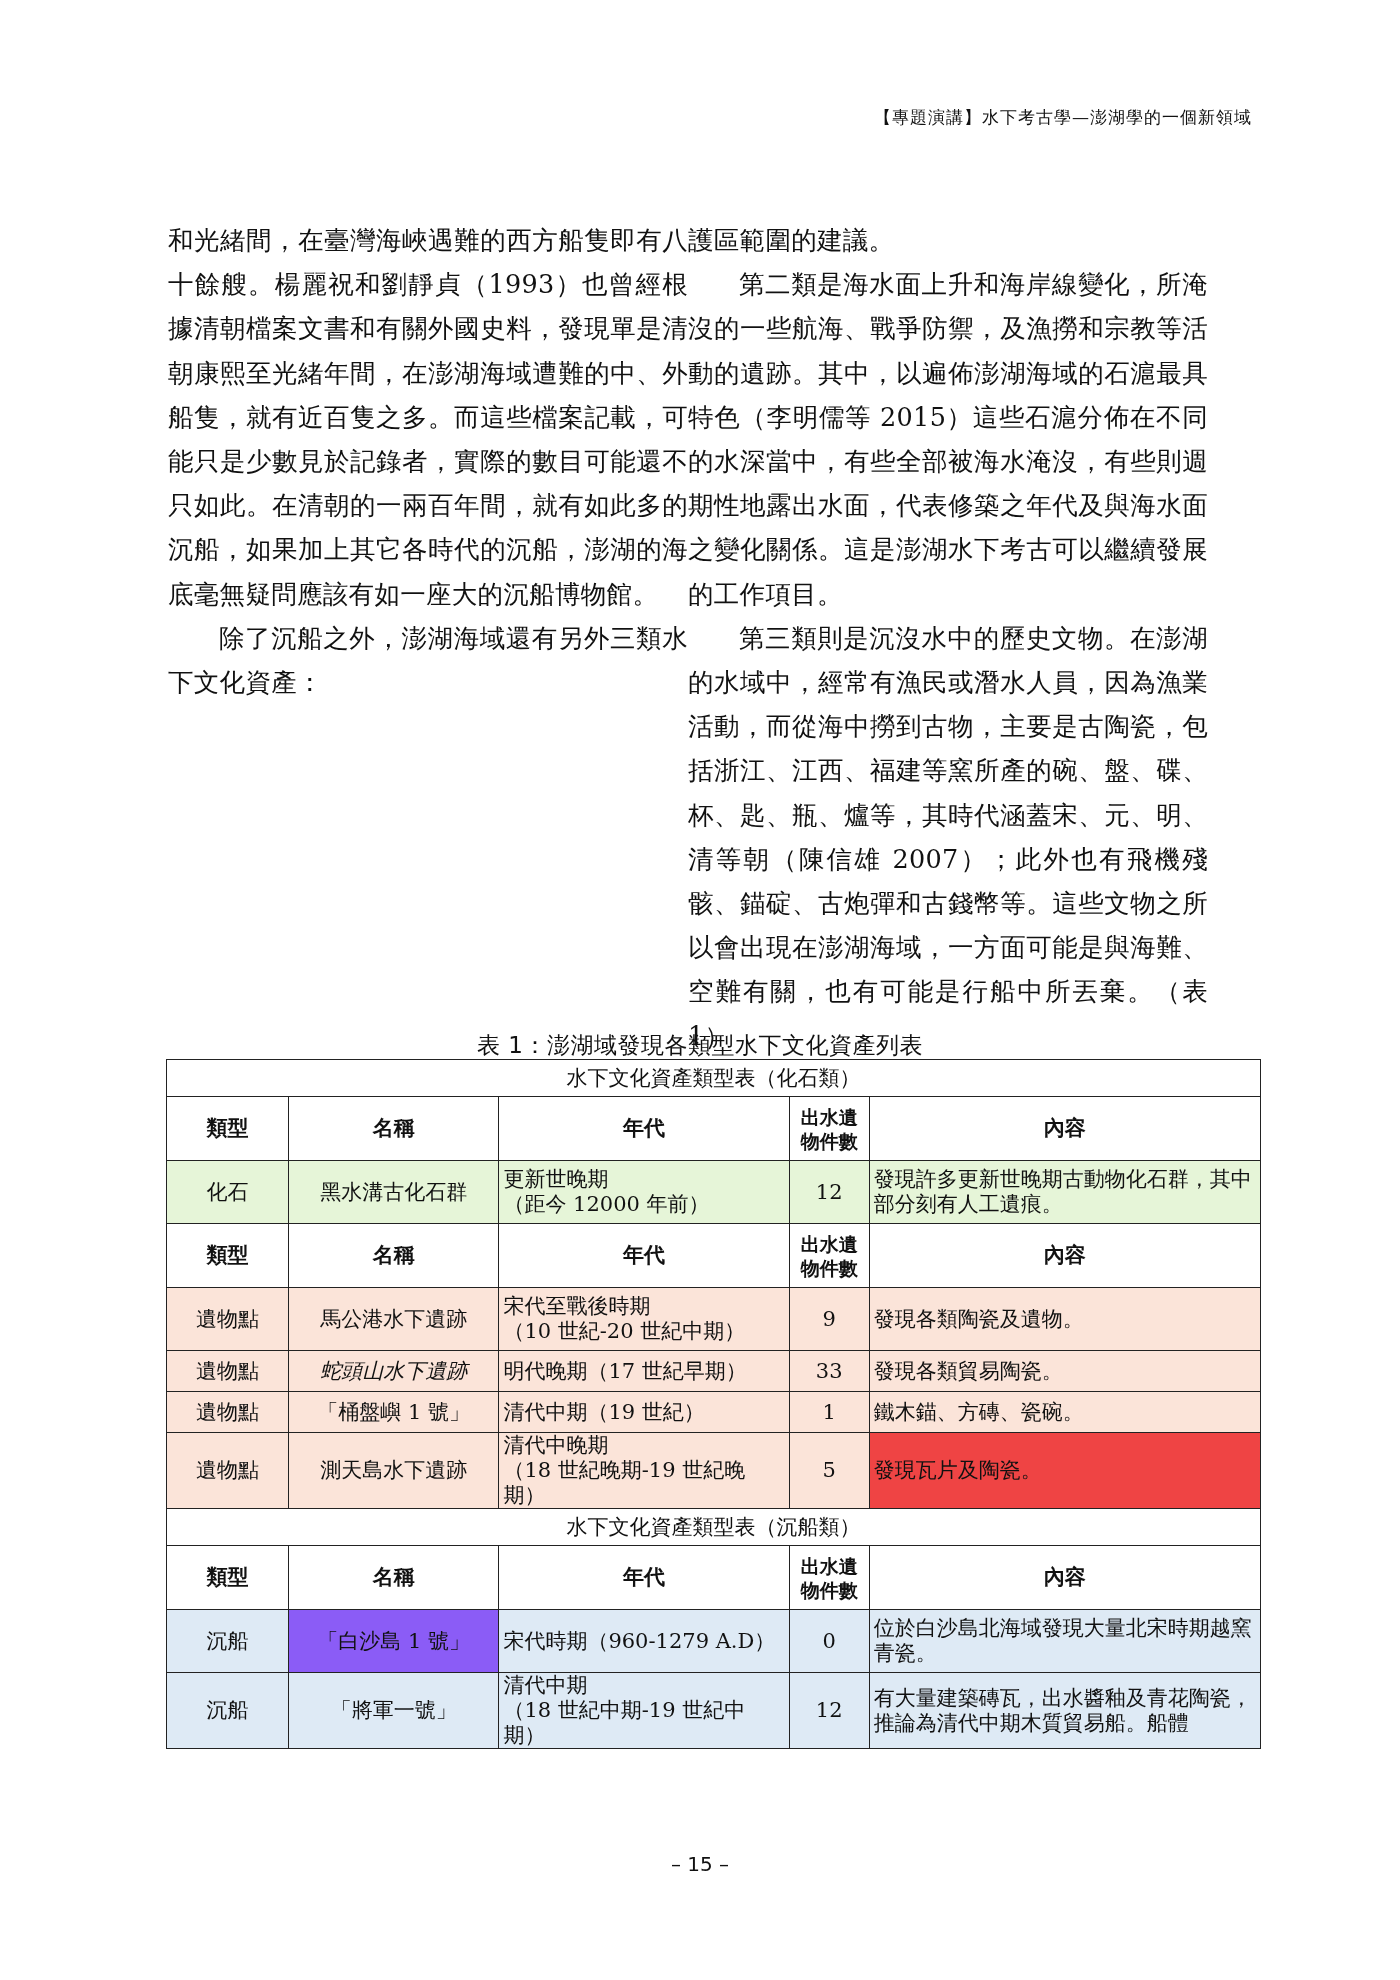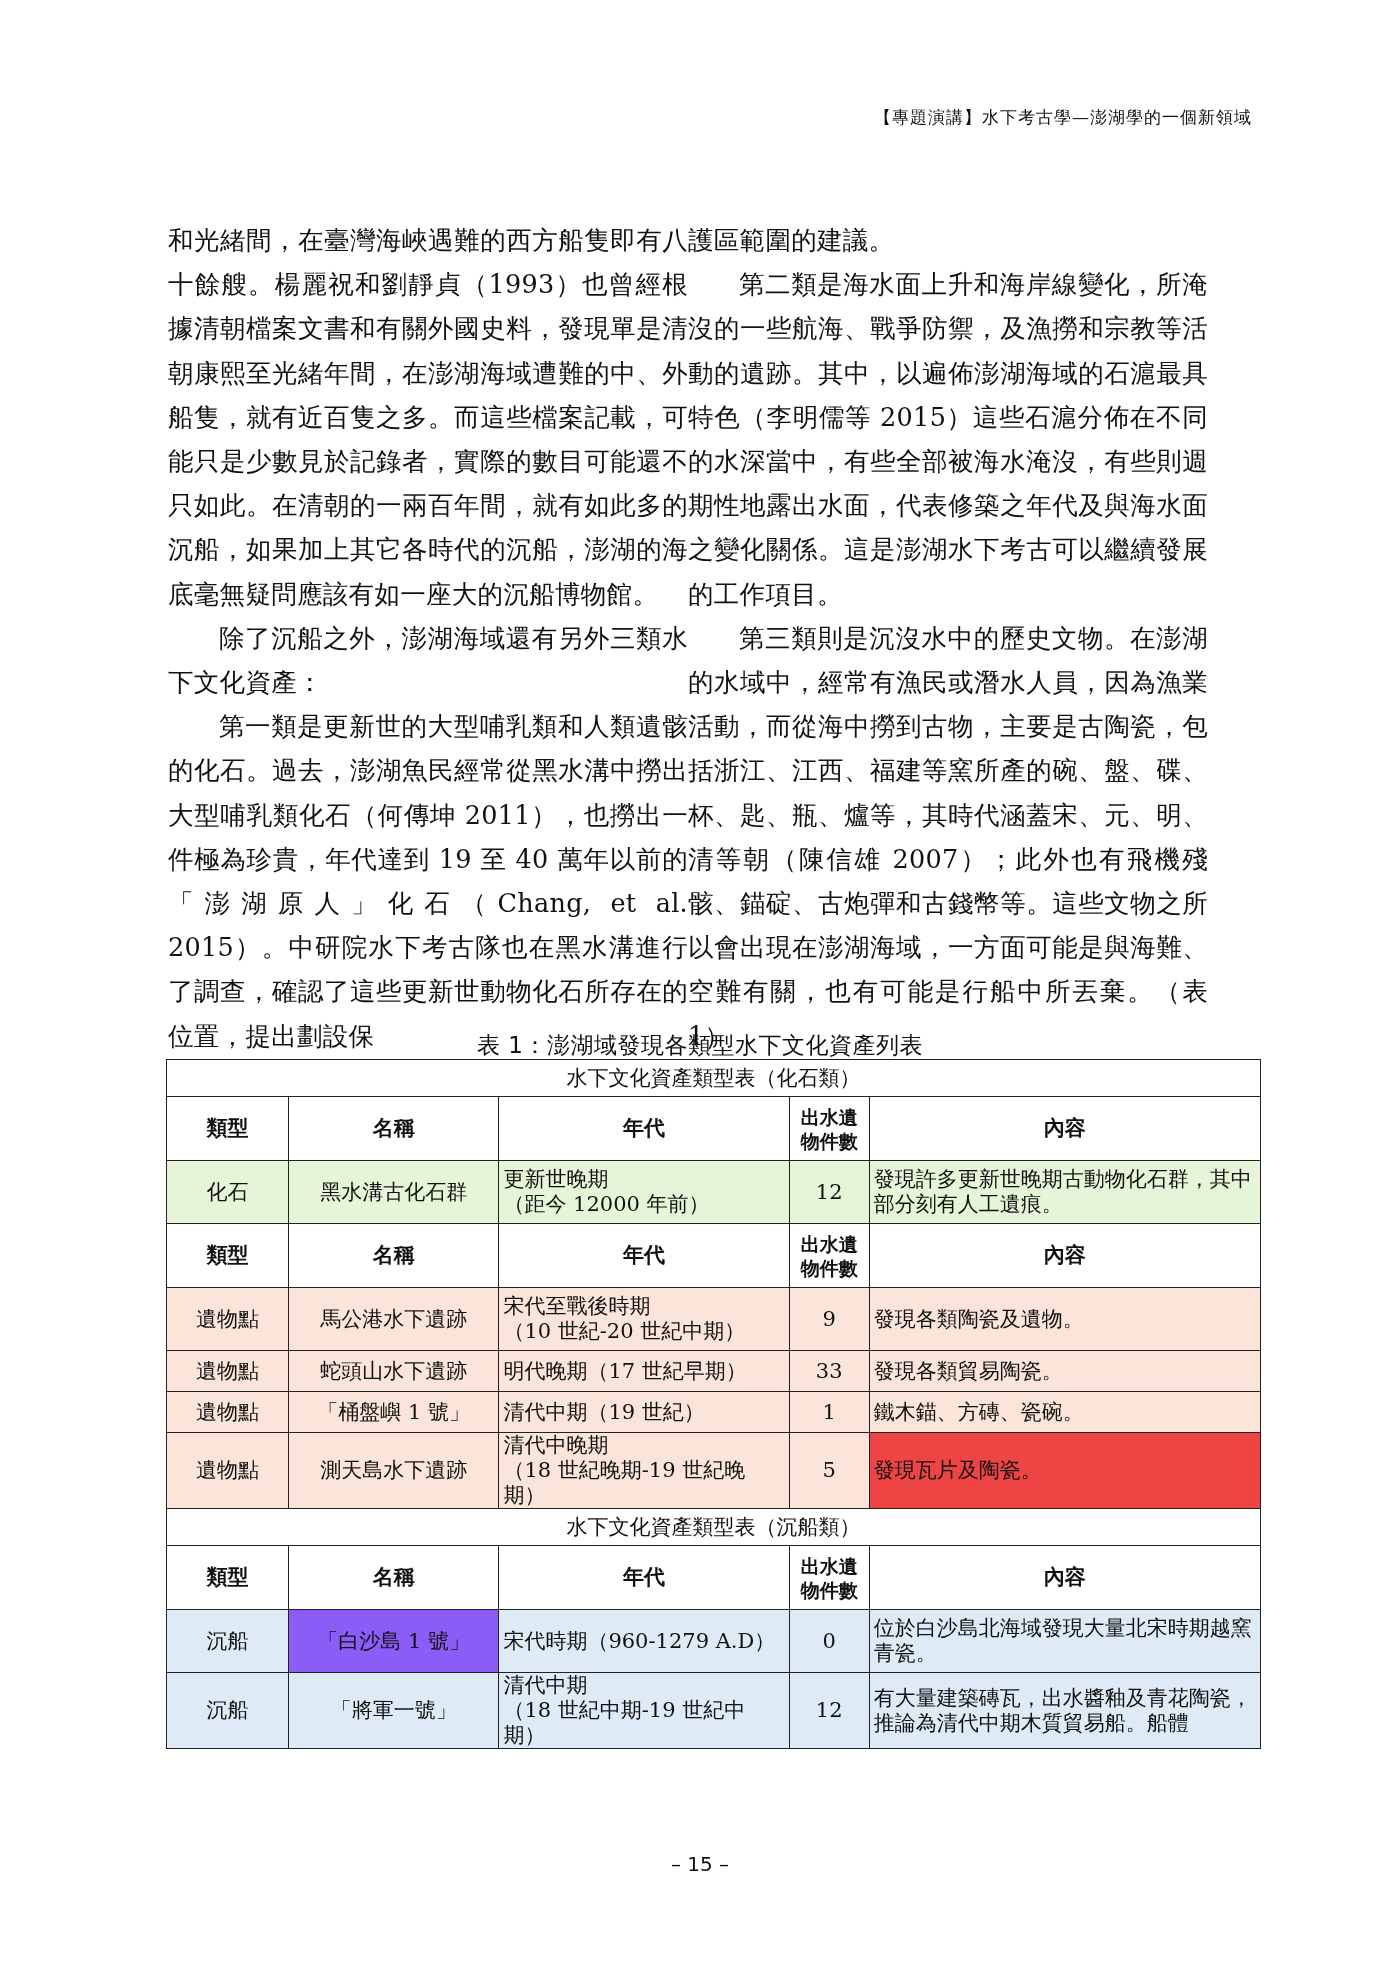--- a/index.html
+++ b/index.html
@@ -57,21 +57,20 @@
   </style>
 </head>
 <body>
 
 <div class="running-header">【專題演講】水下考古學—澎湖學的一個新領域</div>
 
 <div class="columns">
   <div class="col">
     <p class="para">和光緒間，在臺灣海峽遇難的西方船隻即有八十餘艘。楊麗祝和劉靜貞（1993）也曾經根據清朝檔案文書和有關外國史料，發現單是清朝康熙至光緒年間，在澎湖海域遭難的中、外船隻，就有近百隻之多。而這些檔案記載，可能只是少數見於記錄者，實際的數目可能還不只如此。在清朝的一兩百年間，就有如此多的沉船，如果加上其它各時代的沉船，澎湖的海底毫無疑問應該有如一座大的沉船博物館。</p>
     <p class="para indent">除了沉船之外，澎湖海域還有另外三類水下文化資產：</p>
-    <p class="para indent">第一類是更新世的大型哺乳類和人類遺骸的化石。過去，澎湖魚民經常從黑水溝中撈出大型哺乳類化石（何傳坤 2011），也撈出一件極為珍貴，年代達到 19 至 40 萬年以前的「澎湖原人」化石（Chang, et al. 2015）。中研院水下考古隊也在黑水溝進行了調查，確認了這些更新世動物化石所存在的位置，提出劃設保</p>
   </div>
   <div class="col">
     <p class="para">護區範圍的建議。</p>
     <p class="para indent">第二類是海水面上升和海岸線變化，所淹沒的一些航海、戰爭防禦，及漁撈和宗教等活動的遺跡。其中，以遍佈澎湖海域的石滬最具特色（李明儒等 2015）這些石滬分佈在不同的水深當中，有些全部被海水淹沒，有些則週期性地露出水面，代表修築之年代及與海水面之變化關係。這是澎湖水下考古可以繼續發展的工作項目。</p>
     <p class="para indent">第三類則是沉沒水中的歷史文物。在澎湖的水域中，經常有漁民或潛水人員，因為漁業活動，而從海中撈到古物，主要是古陶瓷，包括浙江、江西、福建等窯所產的碗、盤、碟、杯、匙、瓶、爐等，其時代涵蓋宋、元、明、清等朝（陳信雄 2007）；此外也有飛機殘骸、錨碇、古炮彈和古錢幣等。這些文物之所以會出現在澎湖海域，一方面可能是與海難、空難有關，也有可能是行船中所丟棄。（表 1）</p>
   </div>
 </div>
 
 <div class="table-caption">表 1：澎湖域發現各類型水下文化資產列表</div>
 
@@ -112,21 +111,21 @@
   </tr>
   <tr class="relic tall">
     <td class="c" style="background: rgb(251, 228, 217);">遺物點</td>
     <td class="c" style="background: rgb(251, 228, 217);">馬公港水下遺跡</td>
     <td class="l" style="background: rgb(251, 228, 217);"><span>宋代至戰後時期</span><br><span>（10 世紀-20 世紀中期）</span></td>
     <td class="c" style="background: rgb(251, 228, 217);">9</td>
     <td class="l" style="background: rgb(251, 228, 217);">發現各類陶瓷及遺物。</td>
   </tr>
   <tr class="relic short">
     <td class="c" style="background: rgb(251, 228, 217);">遺物點</td>
-    <td class="c" style="background: rgb(251, 228, 217);">蛇頭山水下遺跡</td>
+    <td class="c" style="background: rgb(251, 228, 217); font-style: italic;">蛇頭山水下遺跡</td>
     <td class="l" style="background: rgb(251, 228, 217);">明代晚期（17 世紀早期）</td>
     <td class="c" style="background: rgb(251, 228, 217);">33</td>
     <td class="l" style="background: rgb(251, 228, 217);">發現各類貿易陶瓷。</td>
   </tr>
   <tr class="relic short">
     <td class="c" style="background: rgb(251, 228, 217);">遺物點</td>
     <td class="c" style="background: rgb(251, 228, 217);">「桶盤嶼 1 號」</td>
     <td class="l" style="background: rgb(251, 228, 217);">清代中期（19 世紀）</td>
     <td class="c" style="background: rgb(251, 228, 217);">1</td>
     <td class="l" style="background: rgb(251, 228, 217);">鐵木錨、方磚、瓷碗。</td>

